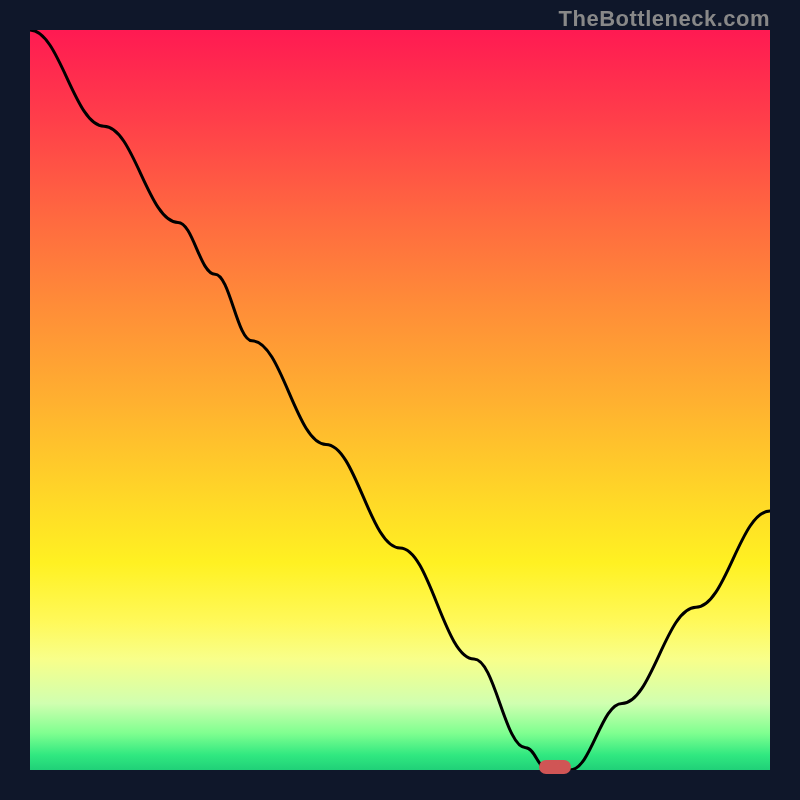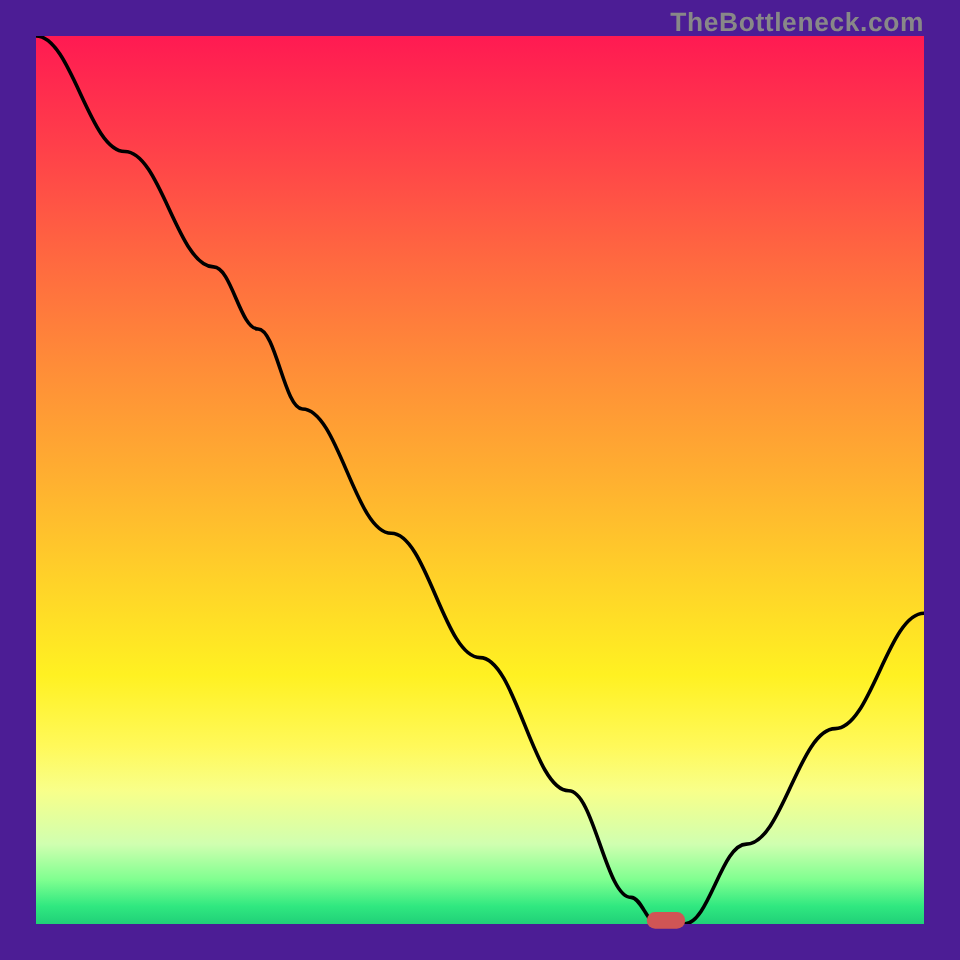--- a/index.html
+++ b/index.html
@@ -7,21 +7,21 @@
     padding: 0;
     background: #000;
     width: 800px;
     height: 800px;
     overflow: hidden;
   }
   .chart-container {
     position: relative;
     width: 800px;
     height: 800px;
-    background: #4c1d95;
+    background: #0f172a;
   }
   .plot-area {
     position: absolute;
     left: 30px;
     top: 30px;
     width: 740px;
     height: 740px;
     background: linear-gradient(to bottom,
       #ff1a52 0%,
       #ff3e4a 12%,

